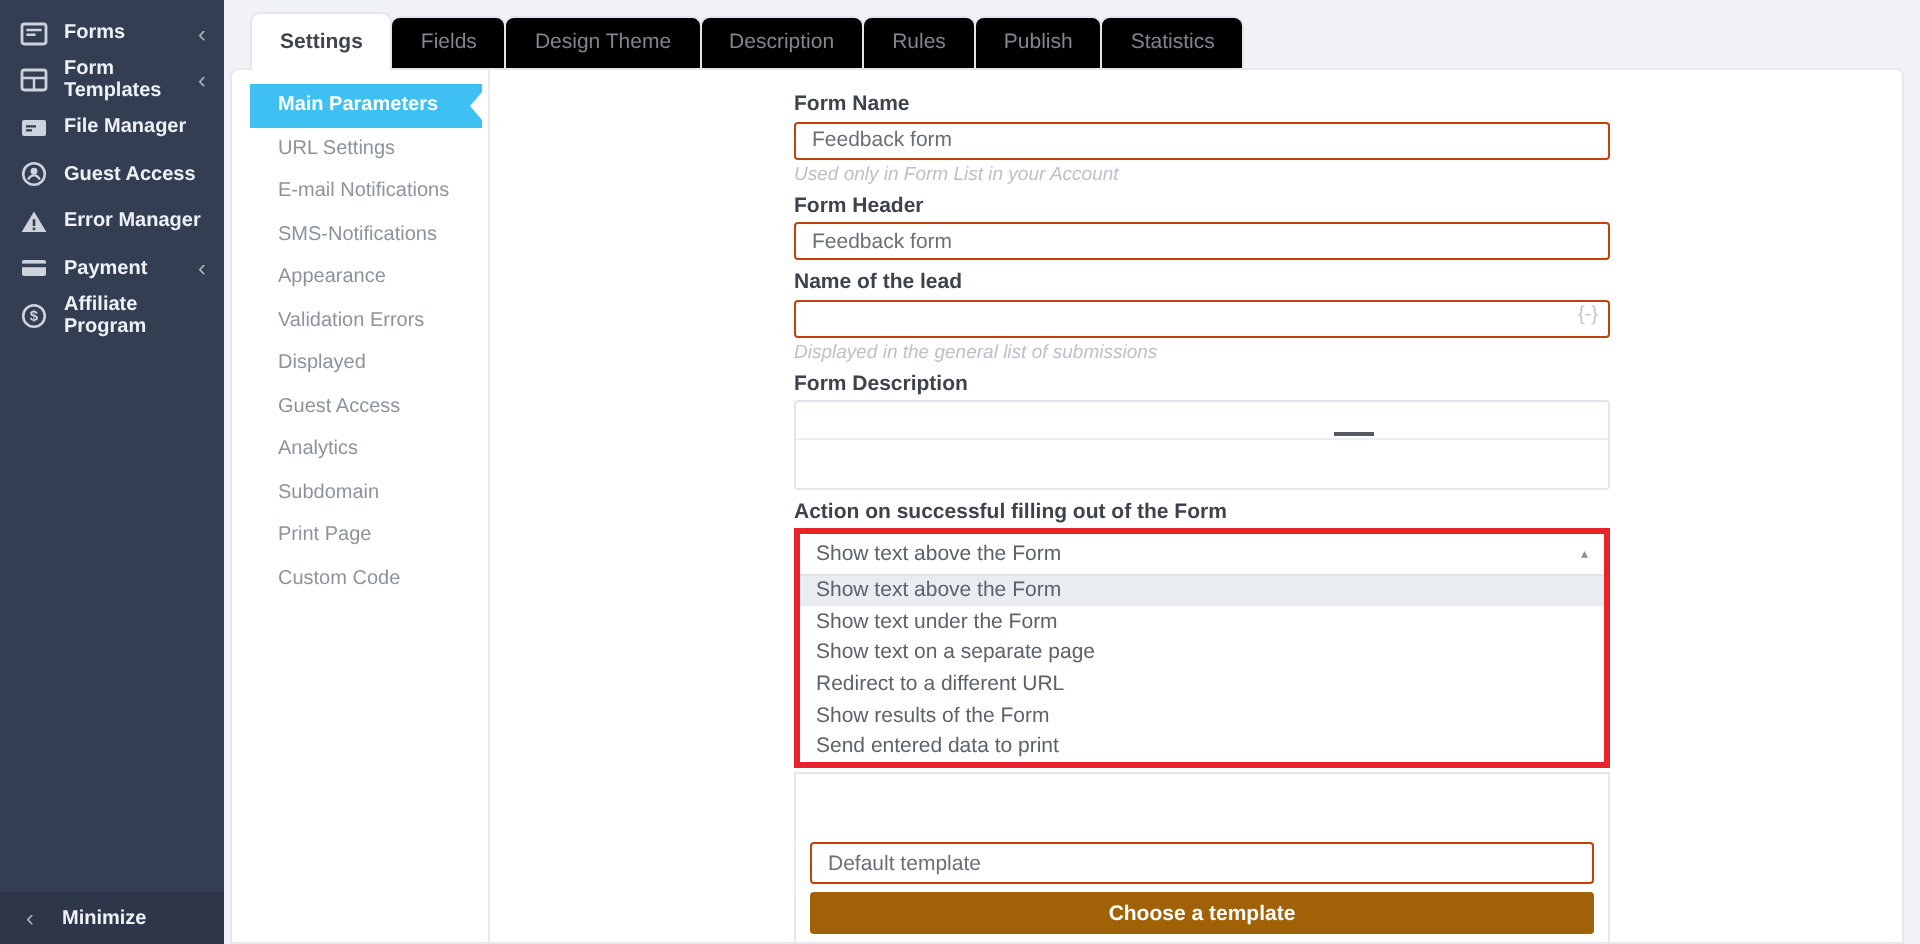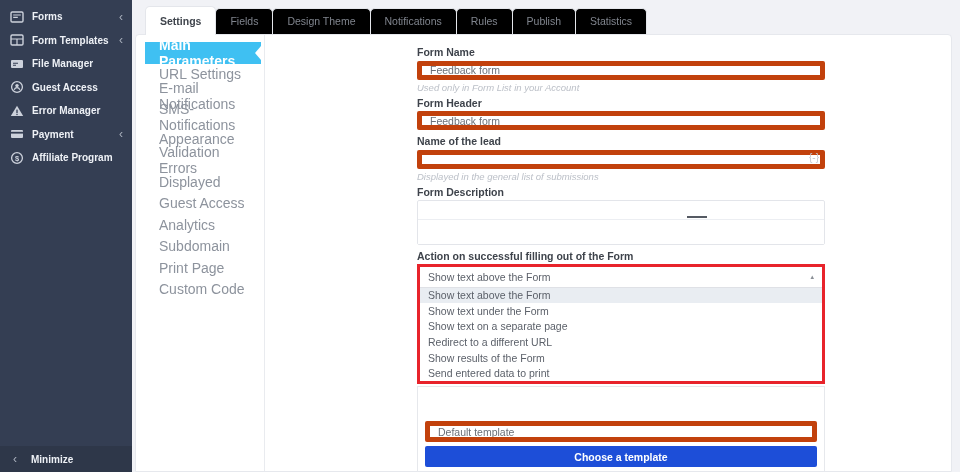--- a/index.html
+++ b/index.html
@@ -1,21 +1,21 @@
 <!DOCTYPE html>
 <html><head>
 <meta charset="utf-8">
 <style>
   * { box-sizing: border-box; margin: 0; padding: 0; }
   html,body { width:960px; height:472px; overflow:hidden; }
   body { background:#f1f2f6; font-family:"Liberation Sans", sans-serif; color:#3e434b; }
   .app { display:flex; width:960px; height:472px; }
 
   
-  .sidebar { width:132px; background:#343e53; flex-shrink:0; position:relative; padding-top:5px; }
+  .sidebar { width:112px; background:#343e53; flex-shrink:0; position:relative; padding-top:5px; }
   .side-item { display:flex; align-items:center; height:23.5px; padding:0 9px 0 10px;
                font-size:10px; font-weight:bold; color:#eef1f6; cursor:pointer; }
   .side-item .icon { width:14px; height:14px; margin-right:8px; flex-shrink:0; }
   .side-item .icon svg { width:14px; height:14px; display:block; }
   .side-chev { margin-left:auto; color:#a9b0bd; font-size:12px; font-weight:normal; }
   .minimize { position:absolute; bottom:0; left:0; right:0; height:26px; display:flex; align-items:center;
               padding-left:13px; font-size:10px; font-weight:bold; color:#eef1f6; background:#2e3749; cursor:pointer; }
   .minimize .side-chev { margin:0 14px 0 0; }
 
   
@@ -25,31 +25,31 @@
          background:#000000; border:1px solid #e4e6eb; border-bottom:none;
          border-radius:5px 5px 0 0; margin-right:-1px; cursor:pointer; white-space:nowrap; }
   .tab.active { background:#fff; color:#3f444c; font-weight:bold; height:29px; line-height:29px;
                 margin-bottom:-1px; z-index:3; position:relative; }
 
   .card { flex:1; background:#fff; border:1px solid #e6e8ed; border-radius:4px 4px 0 0; display:flex; overflow:hidden; }
 
   
   .settings-menu { width:116px; margin:7px 0 0 9px; flex-shrink:0; }
   .menu-item { height:21.5px; display:flex; align-items:center; padding-left:14px;
-               font-size:14px; color:#8d939d; position:relative; cursor:pointer; }
+               font-size:10px; color:#8d939d; position:relative; cursor:pointer; }
   .menu-item.active { background:#3fc0f2; color:#fff; font-weight:bold; }
   .menu-item.active::after { content:""; position:absolute; right:0; top:50%; transform:translateY(-50%);
                border-top:7px solid transparent; border-bottom:7px solid transparent; border-right:6px solid #fff; }
 
   .content { flex:1; border-left:1px solid #e9ebef; margin-left:3px; overflow:hidden; }
   .form-area { margin:7px 0 0 152px; width:408px; }
 
   .label { font-size:10.5px; font-weight:bold; color:#3e434b; line-height:10px; margin:6px 0 3px; }
   .label.first { margin-top:12px; }
-  .text-input { width:100%; height:19px; border:5px solid #c2410c; border-radius:2px; padding:0 8px;
+  .text-input { width:100%; height:19px; border:1px solid #c2410c; border-radius:2px; padding:0 8px;
                 font-size:10.5px; color:#6a6f77; background:#fff; font-family:inherit; outline:none; }
   .helper { font-size:9.5px; line-height:9px; font-style:italic; color:#bcc0c8; margin-top:3px; }
   .input-wrap { position:relative; }
   .var-badge { position:absolute; right:6px; top:3px; font-size:10px; color:#c3c7cf; cursor:pointer; }
 
   
   .editor { border:1px solid #e3e5ea; border-radius:2px; margin-top:1px; }
   .editor-toolbar { display:flex; align-items:center; height:19px; border-bottom:1px solid #eceef2; padding:0 4px; }
   .tb { width:20.4px; text-align:center; font-size:9px; color:#555a63; cursor:pointer; line-height:18px; }
   .tb-bold { font-weight:bold; }
@@ -64,21 +64,21 @@
   .select-box { height:21px; display:flex; align-items:center; padding:0 8px; border-bottom:1px solid #dfe1e6;
                 font-size:10.5px; color:#5c616a; cursor:pointer; }
   .caret { margin-left:auto; font-size:7px; color:#8b9097; }
   .option { height:15.6px; display:flex; align-items:center; padding:0 8px; font-size:10.5px; color:#5c616a; cursor:pointer; }
   .option.selected { background:#e9edf2; }
 
   
   .template-panel { border:1px solid #e6e8ec; margin-top:2px; padding:0 7px 7px; background:#fff; }
   .success-text-area { height:34px; background:#fff; }
   .template-input { height:21px; }
-  .choose-btn { display:block; width:100%; height:21px; margin-top:4px; background:#1d4ed8; color:#fff;
+  .choose-btn { display:block; width:100%; height:21px; margin-top:4px; background:#a16207; color:#fff;
                 font-weight:bold; font-size:10.5px; border:none; border-radius:2px; font-family:inherit; cursor:pointer; }
 </style>
 </head>
 <body>
 
 <div class="app">
 
   <aside class="sidebar">
     <nav>
         <div class="side-item">
@@ -166,21 +166,21 @@
         <div class="tab active">
         <span>Settings</span>
       </div>
         <div class="tab">
         <span>Fields</span>
       </div>
         <div class="tab">
         <span>Design Theme</span>
       </div>
         <div class="tab">
-        <span>Notifications</span>
+        <span>Description</span>
       </div>
         <div class="tab">
         <span>Rules</span>
       </div>
         <div class="tab">
         <span>Publish</span>
       </div>
         <div class="tab">
         <span>Statistics</span>
       </div>

